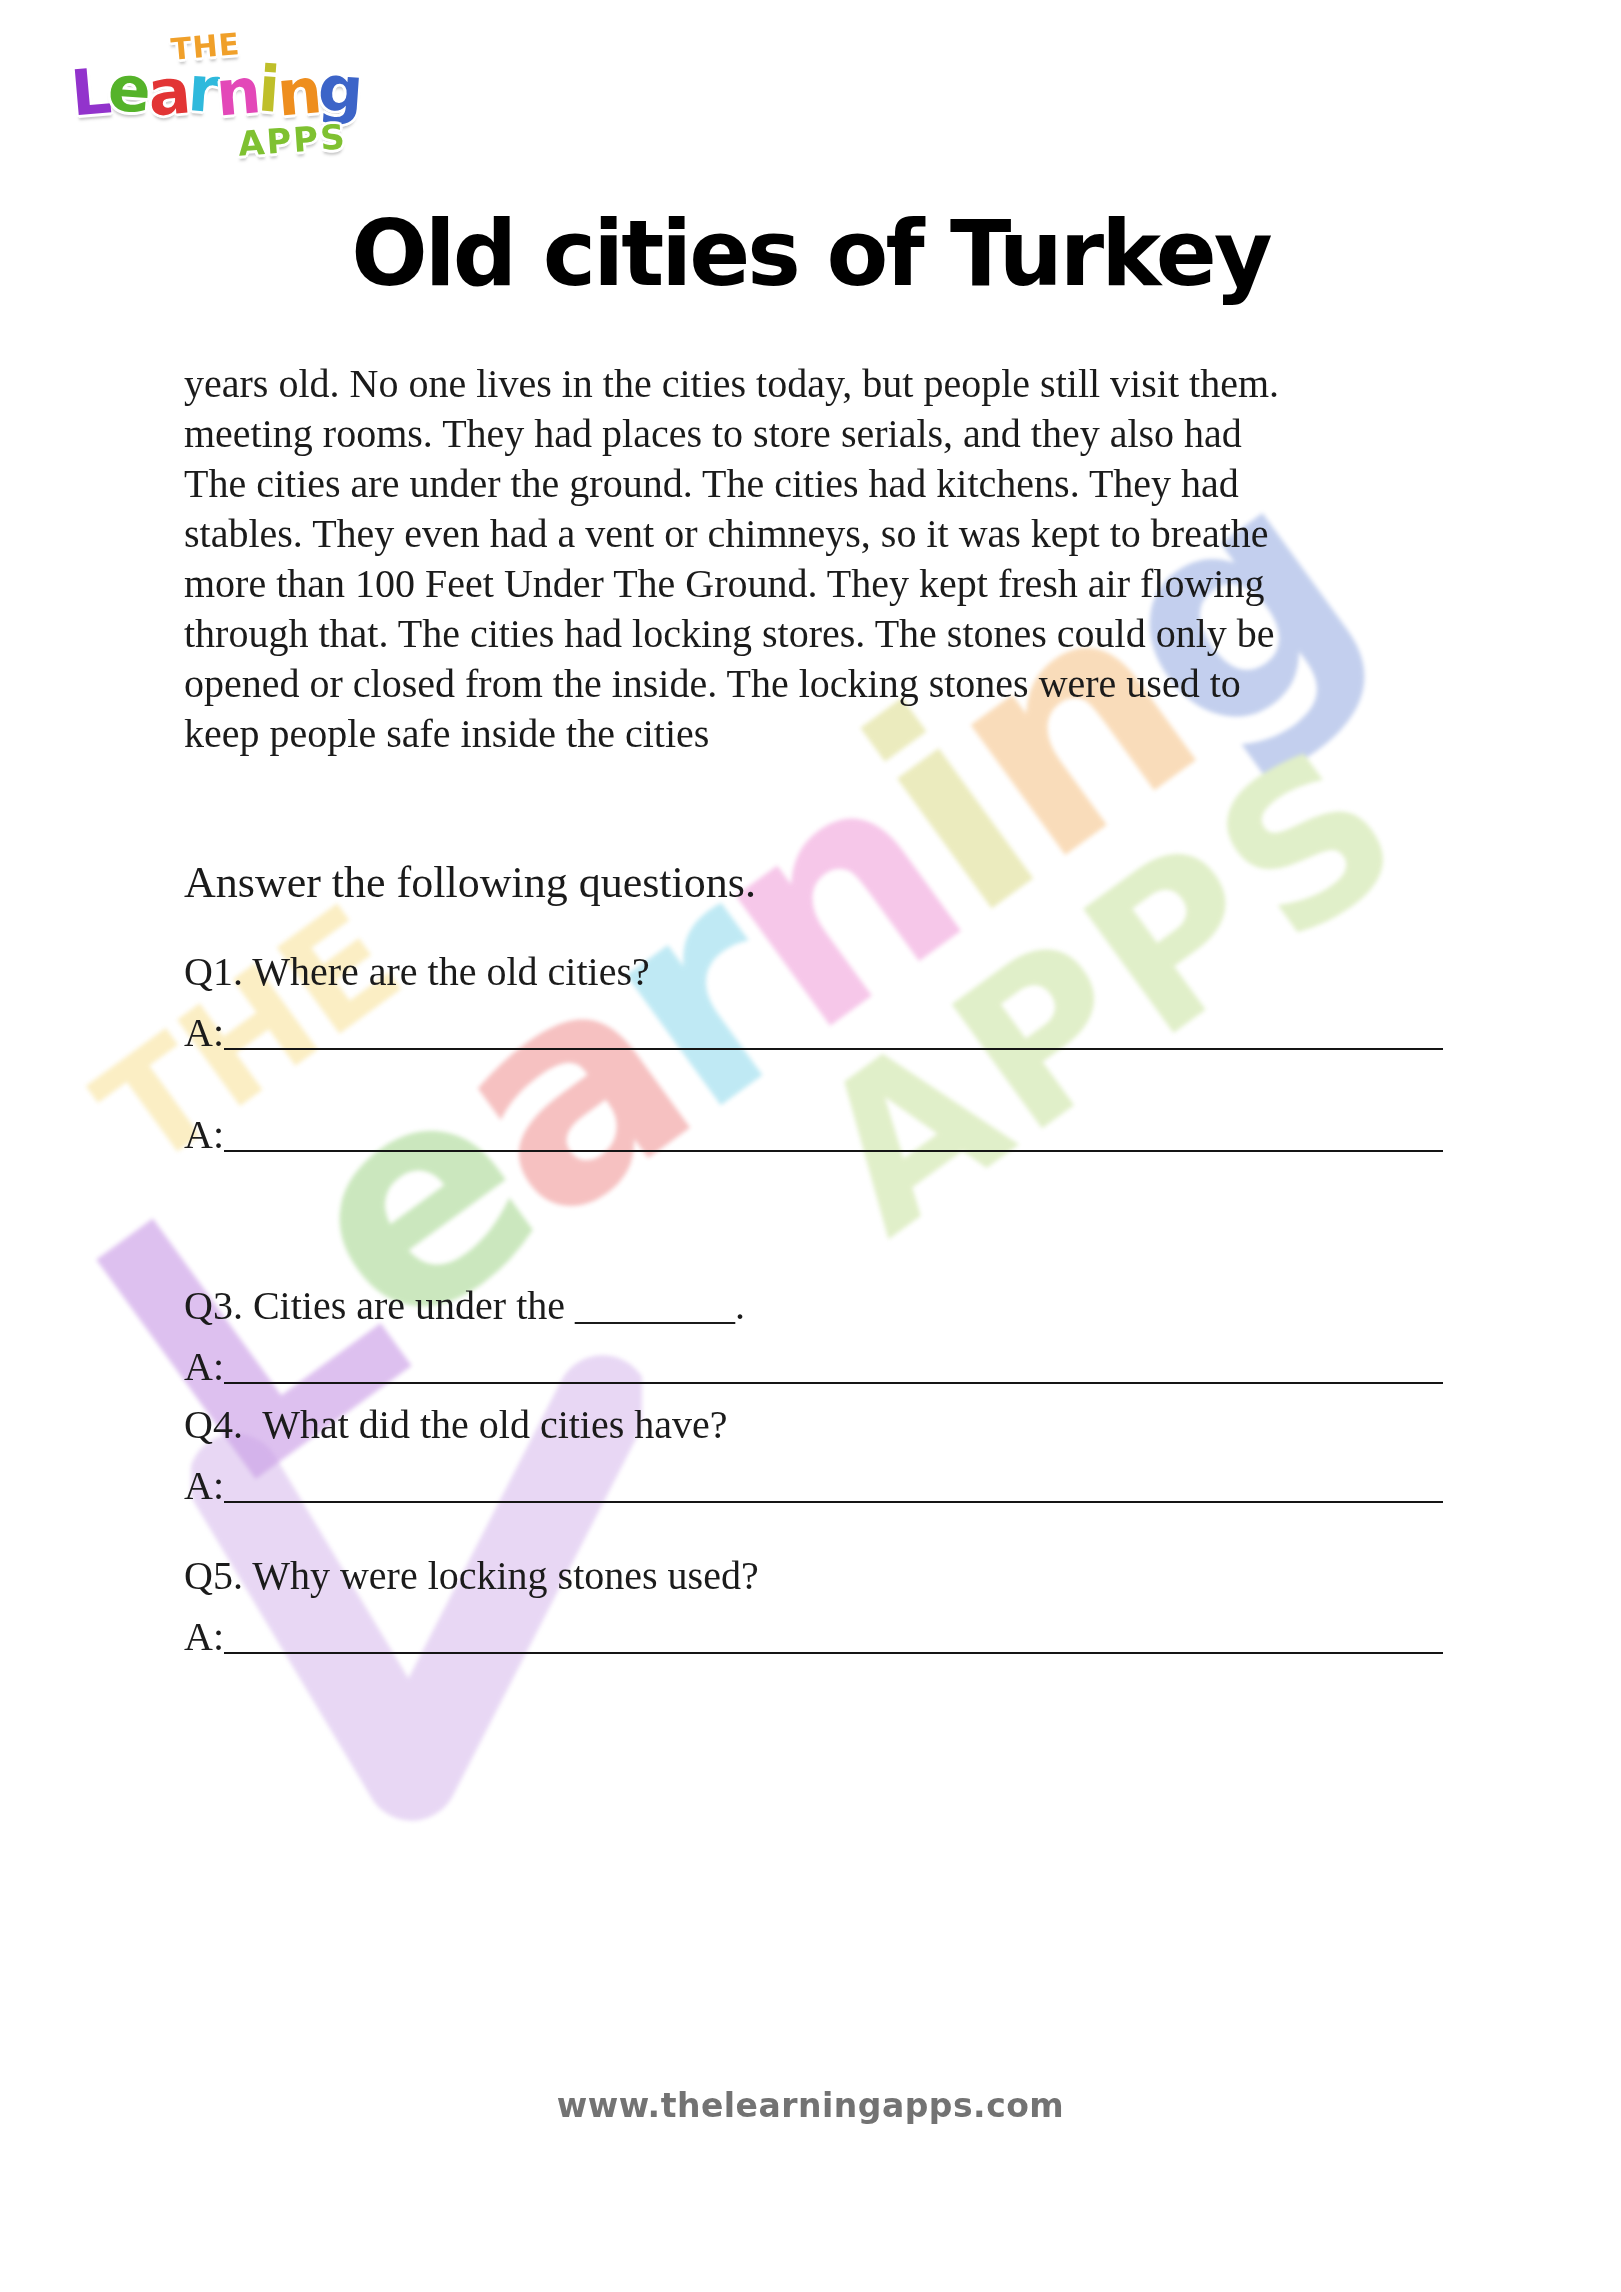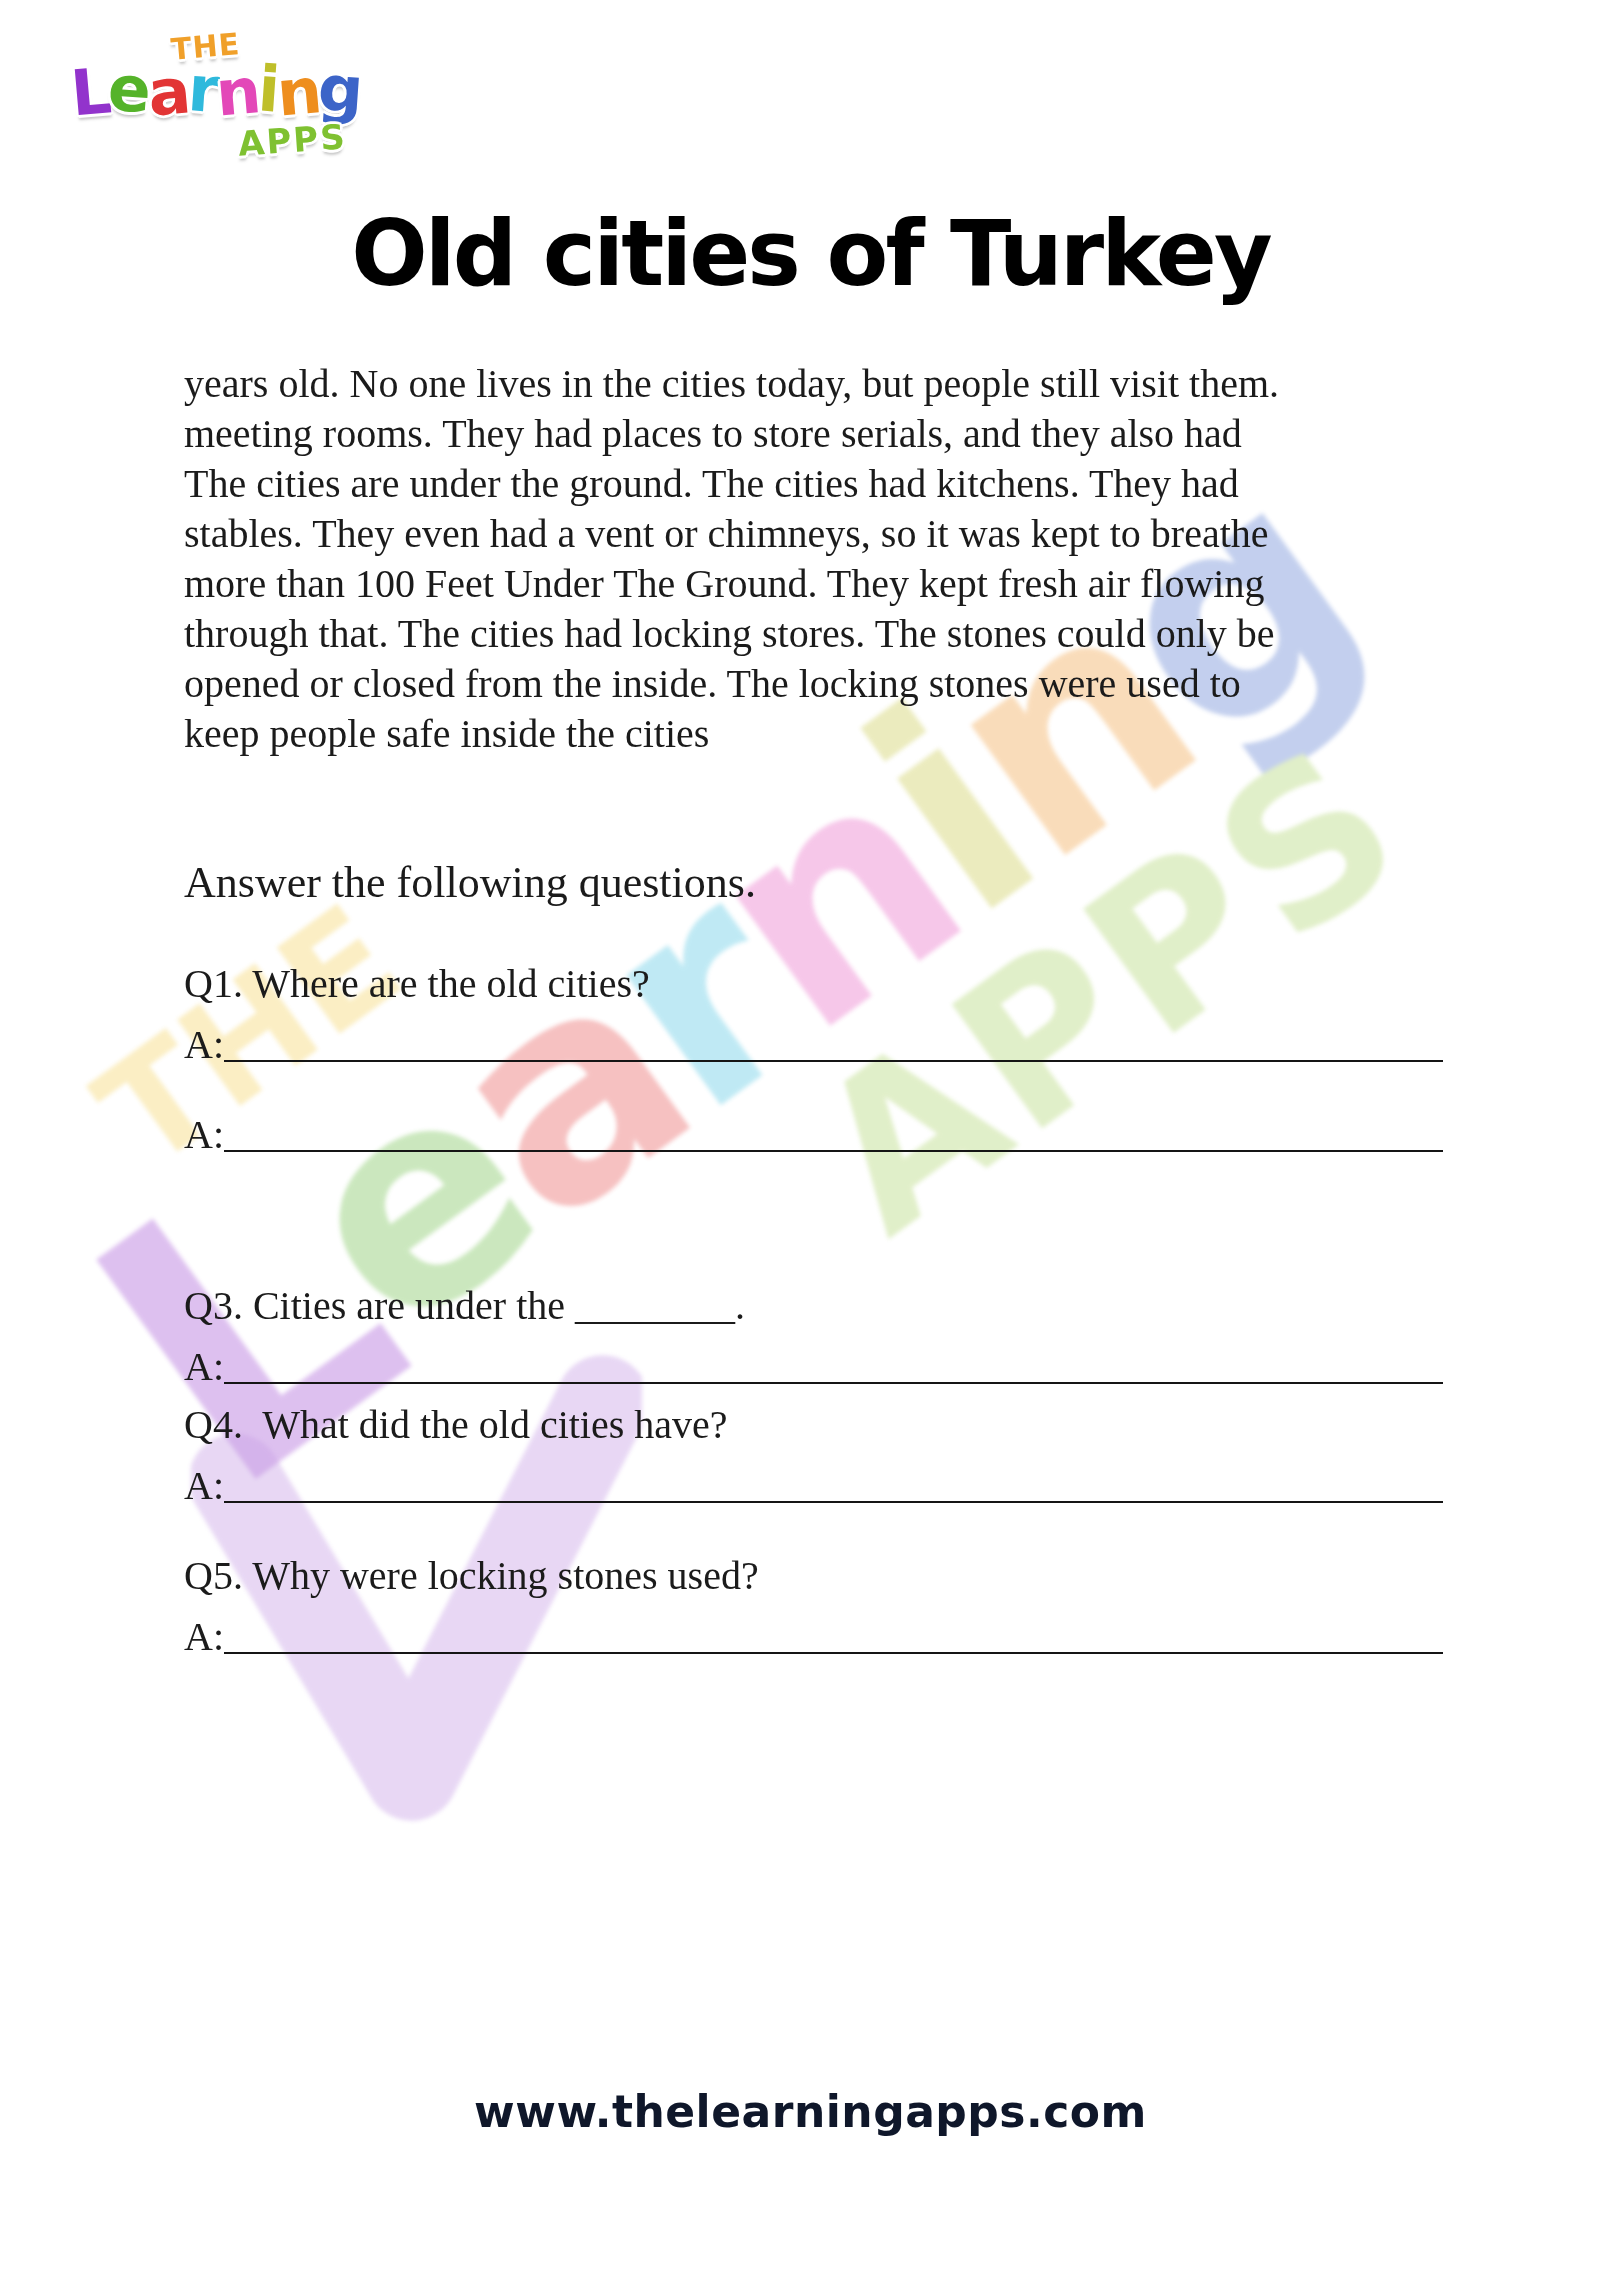--- a/index.html
+++ b/index.html
@@ -38,35 +38,35 @@
 
   
   .passage{position:absolute;left:184px;top:359px;width:1274px;}
   .passage-line{font-size:40px;line-height:50px;white-space:pre;}
 
   .instruction{position:absolute;left:184px;top:857px;font-size:44px;white-space:pre;}
 
   
   .questions{position:absolute;left:184px;top:947px;width:1259px;height:774px;}
   .question{position:absolute;left:0;width:100%;}
-  .question:nth-child(1){top:0;margin-top:12px;}
+  .question:nth-child(1){top:0;}
   .question:nth-child(2){top:151px;}
   .question:nth-child(3){top:302px;margin-top:32px;}
   .question:nth-child(4){top:453px;}
   .question:nth-child(5){top:604px;}
   .q-label{font-size:40px;line-height:49px;white-space:pre;}
   .answer-row{display:flex;align-items:flex-end;margin-top:9.8px;height:51px;}
   .a-prefix{font-size:40px;line-height:49px;flex:0 0 auto;}
   .answer-line{flex:1 1 auto;border-bottom:2.9px solid #151515;margin-bottom:6.9px;height:39px;}
 
   
   .footer-url{
     position:absolute;left:0;top:2086px;width:100%;text-align:center;
     font-family:"DejaVu Sans", sans-serif;font-weight:bold;
-    font-size:44px;letter-spacing:0.5px;color:#0f172a;
+    font-size:33px;letter-spacing:0.5px;color:#737373;
   }
 
   
   .watermark{
     position:absolute;left:9.8px;top:627px;width:1588px;z-index:0;
     transform:rotate(-36deg);transform-origin:center center;
     opacity:.30;filter:blur(2px);pointer-events:none;
     font-family:"DejaVu Sans", sans-serif;font-weight:bold;
   }
   .wm-the{font-size:147px;margin-left:127px;line-height:.9;color:#F2C83E;}

